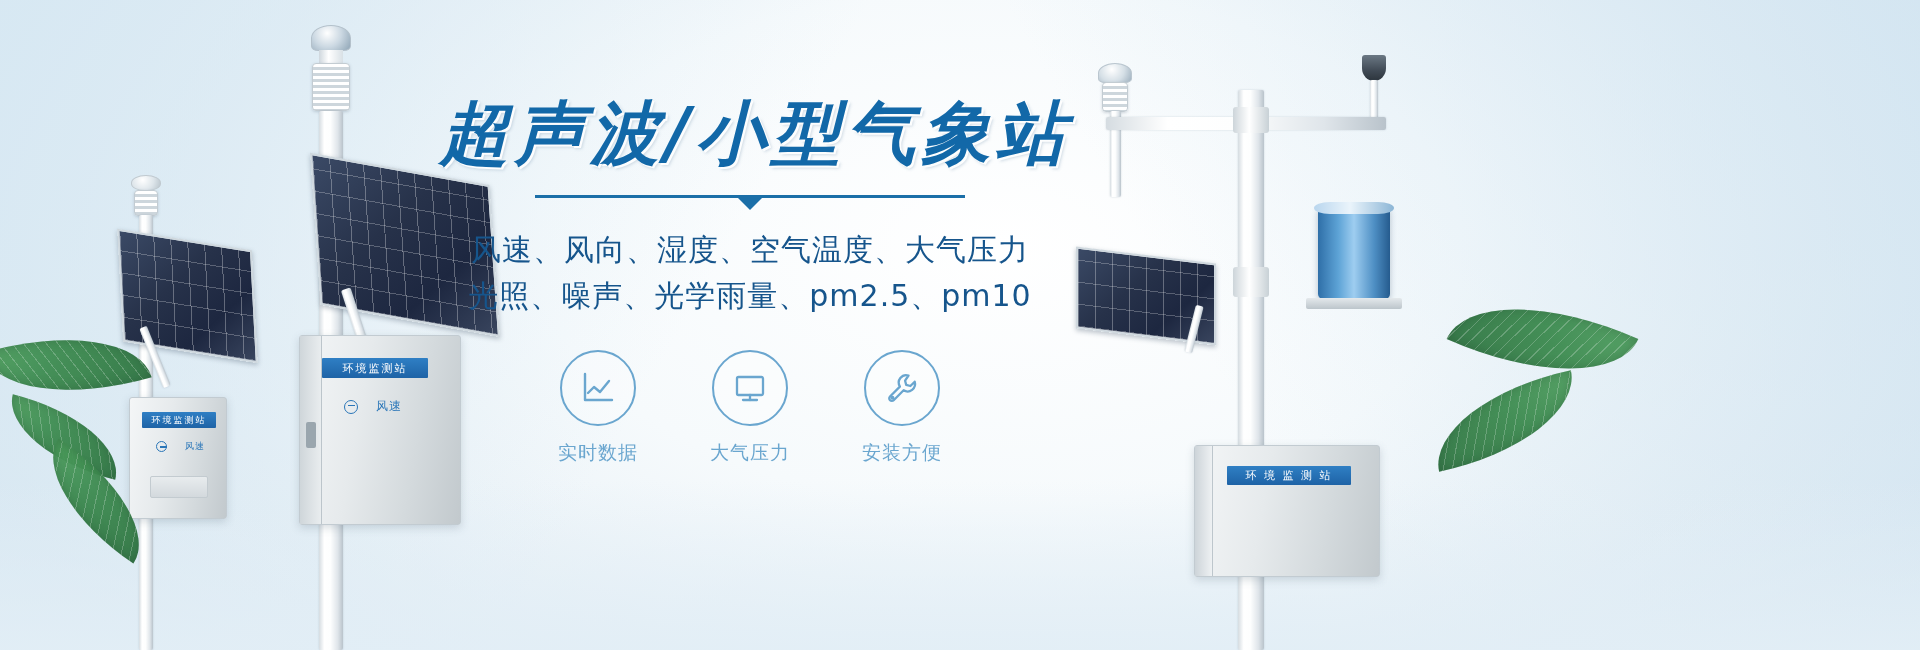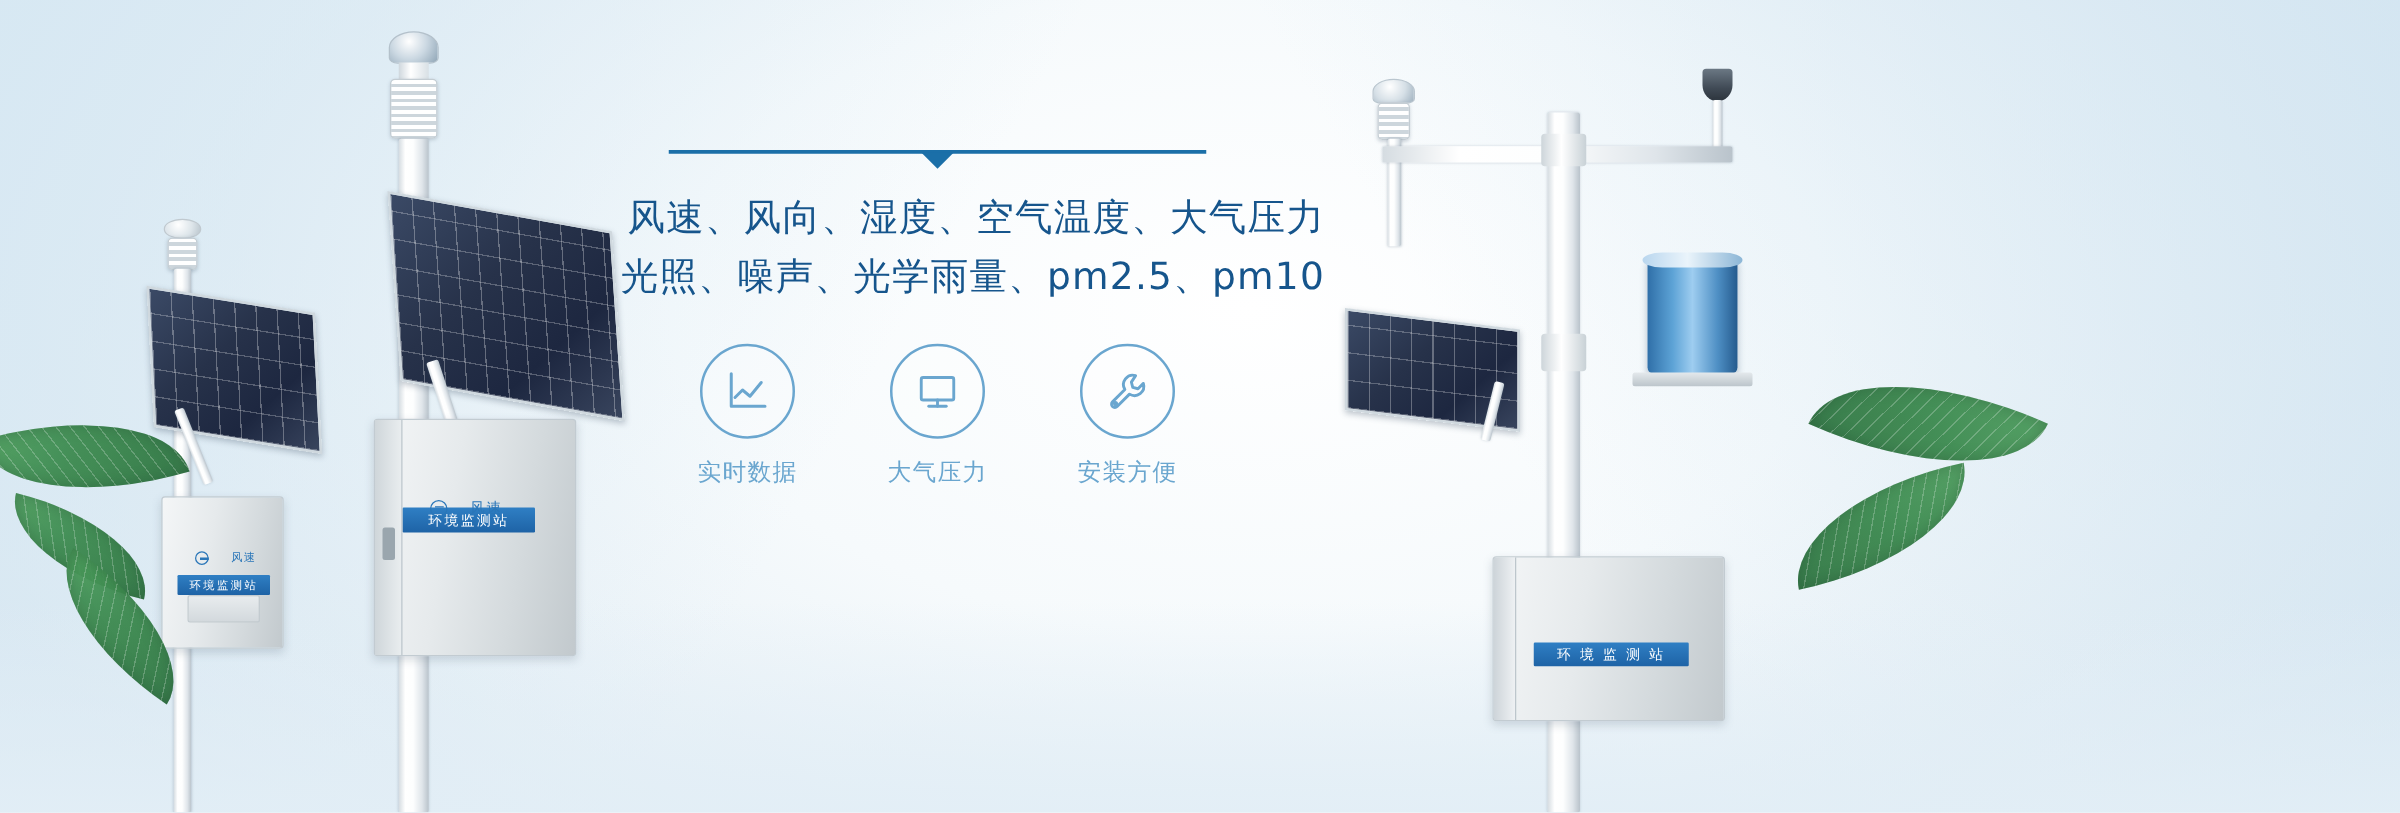--- a/index.html
+++ b/index.html
@@ -55,21 +55,20 @@
     border-right:13px solid transparent;
     border-top:13px solid #1b6fa8;
   }
   .sub-line{
     font-family:"DejaVu Sans","Liberation Sans",sans-serif;
     font-size:30px;
     color:#16558c;
     letter-spacing:1px;
     line-height:1.55;
     white-space:nowrap;
-    text-align:right;
   }
   .sub-line.first{margin-top:16px;}
 
   
   .features{
     display:flex; justify-content:center; align-items:flex-start;
     gap:52px; margin-top:30px;
   }
   .feature{width:100px; text-align:center;}
   .f-circle{
@@ -109,21 +108,20 @@
   }
   .cab-label{
     position:absolute;
     background:linear-gradient(180deg,#2f7fc4 0%,#1e63a6 100%);
     color:#fff;
     font-size:9px; letter-spacing:2px;
     display:flex;align-items:center;justify-content:center;
     font-family:"DejaVu Sans","Liberation Sans",sans-serif;
     border-radius:1px;
     white-space:nowrap;
-    margin-top:48px;
   }
   .brandmark{
     position:absolute;
     color:#2a76b8; font-size:9px; letter-spacing:1px;
     display:flex;align-items:center;gap:18px;
     font-family:"DejaVu Sans","Liberation Sans",sans-serif;
     white-space:nowrap;
   }
   .brandmark .g{
     display:inline-block;width:11px;height:11px;border-radius:50%;
@@ -212,20 +210,21 @@
       <div class="brandmark" style="left:44px;top:62px;font-size:12px;">
         <span class="g" style="width:14px;height:14px;"></span>
         <span>风速</span>
       </div>
       <div style="position:absolute;left:0;top:0;width:22px;height:100%;background:linear-gradient(90deg,#cfd6da,#e9edef);border-right:1px solid #bcc5cb;"></div>
       <div style="position:absolute;left:6px;top:86px;width:10px;height:26px;background:#9aa6ae;border-radius:2px;"></div>
     </div>
   </div>
 
   <div class="center-block">
+    <div class="headline">超声波/小型气象站</div>
 
     <div class="divider-wrap">
       <div class="divider-line"></div>
       <div class="divider-tri"></div>
     </div>
 
     <div class="sub-line first">风速、风向、湿度、空气温度、大气压力</div>
     <div class="sub-line">光照、噪声、光学雨量、pm2.5、pm10</div>
 
     <div class="features">

